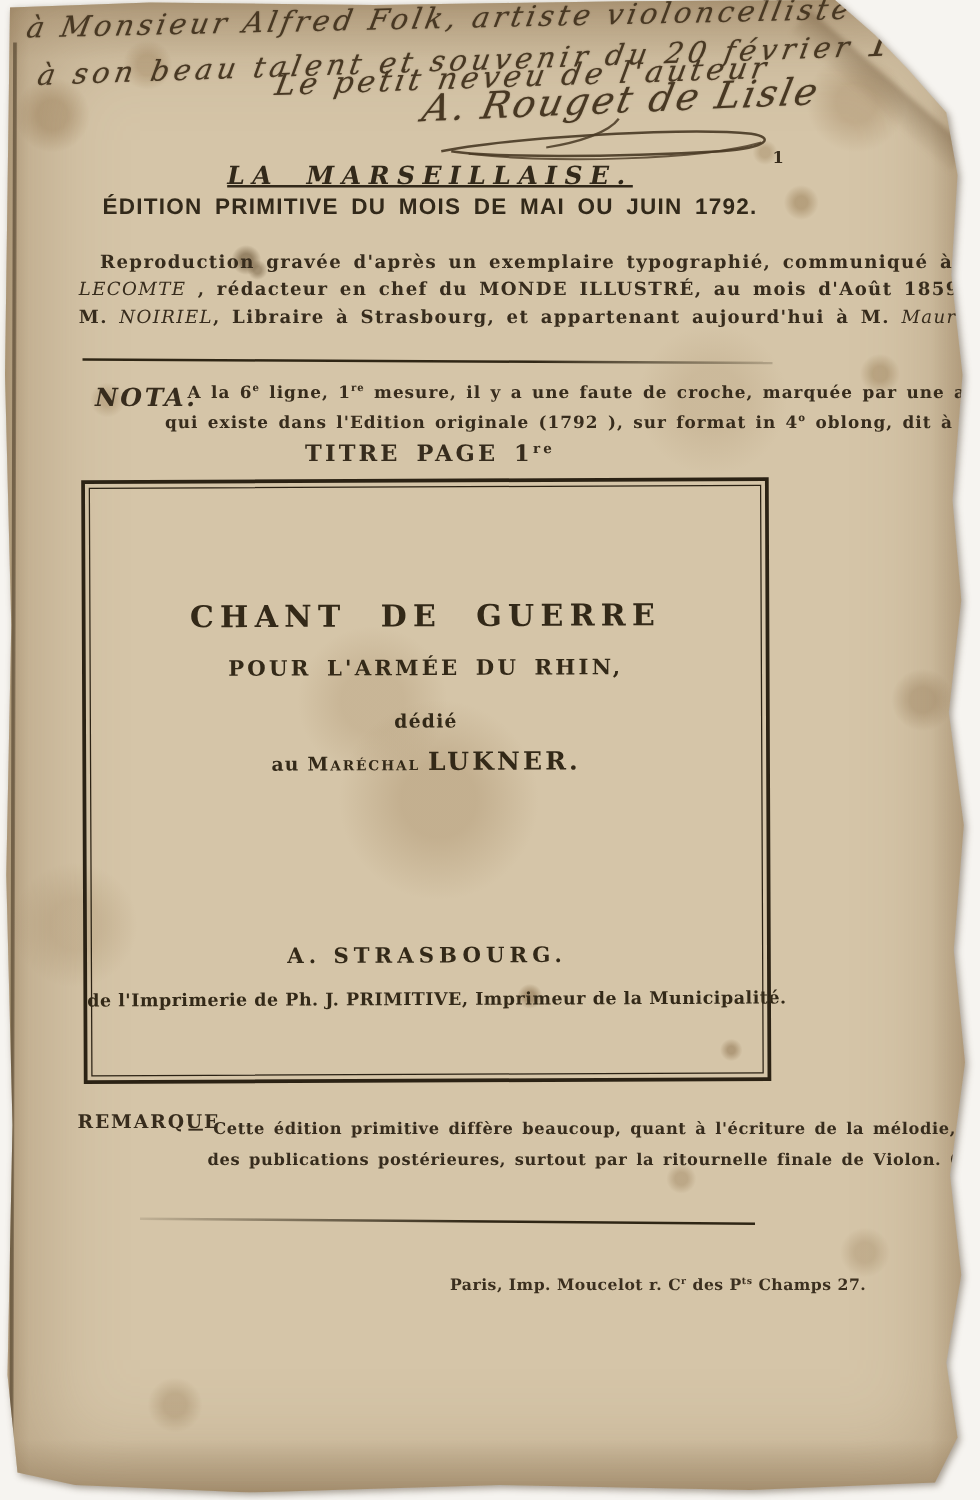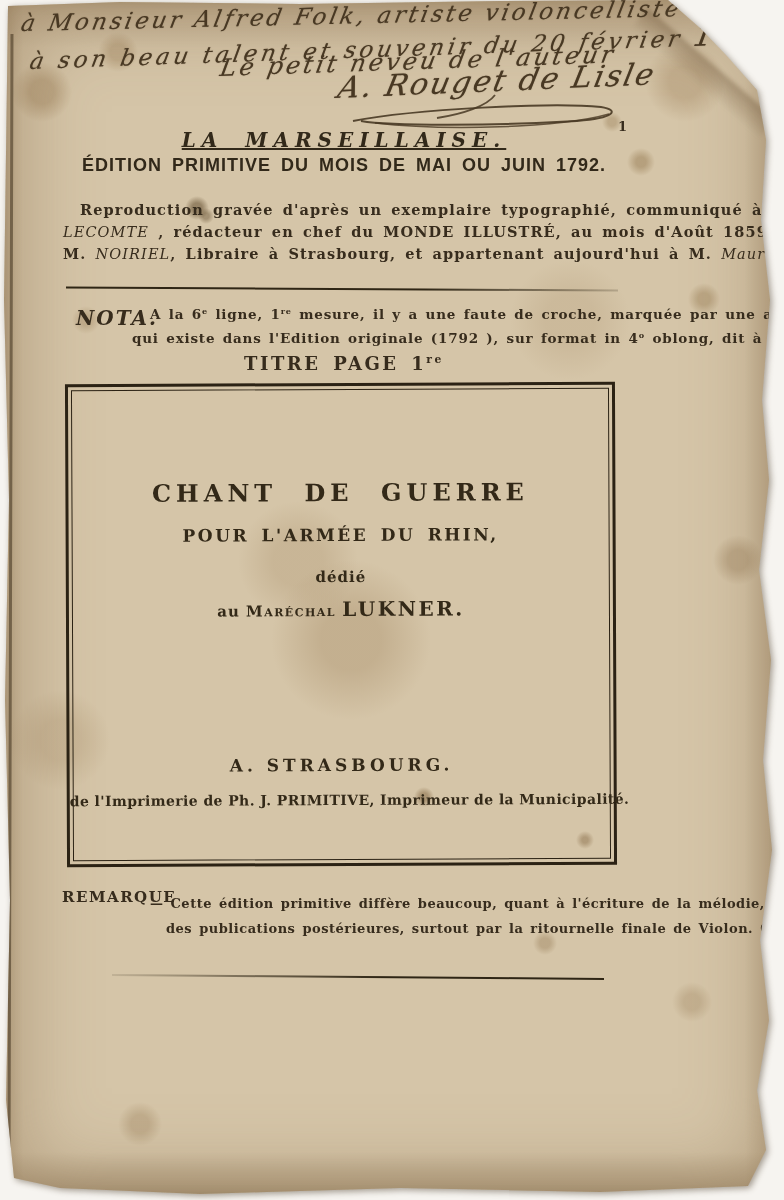--- a/index.html
+++ b/index.html
@@ -174,15 +174,16 @@
       <div class="box-line box-city">A. STRASBOURG.</div>
       <div class="box-line box-printer"><span>de l'Imprimerie de </span><span class="seg-b">Ph. J. PRIMITIVE,</span><span> Imprimeur de la Municipalité.</span></div>
     </div>
 
     <div class="print remarque-label">REMARQUE</div>
     <div class="print remarque-line rem-1"><span>— Cette édition primitive diffère beaucoup, quant à l'écriture de la mélodie,</span></div>
     <div class="print remarque-line rem-2"><span>des publications postérieures, surtout par la ritournelle finale de Violon. On</span></div>
 
     <div class="rule rule-bottom"></div>
 
+    <div class="print imprint"><span>Paris, Imp. Moucelot r. C</span><span class="seg-sup">r</span><span> des P</span><span class="seg-sup">ts</span><span> Champs 27.</span></div>
 
   </div>
 </div>
 
 </body></html>

